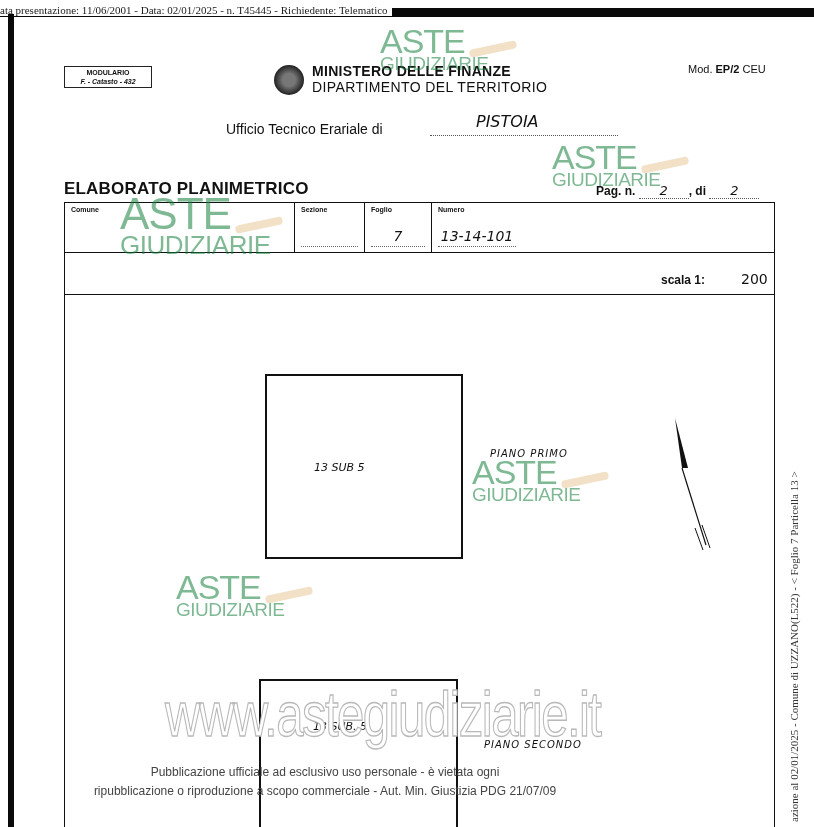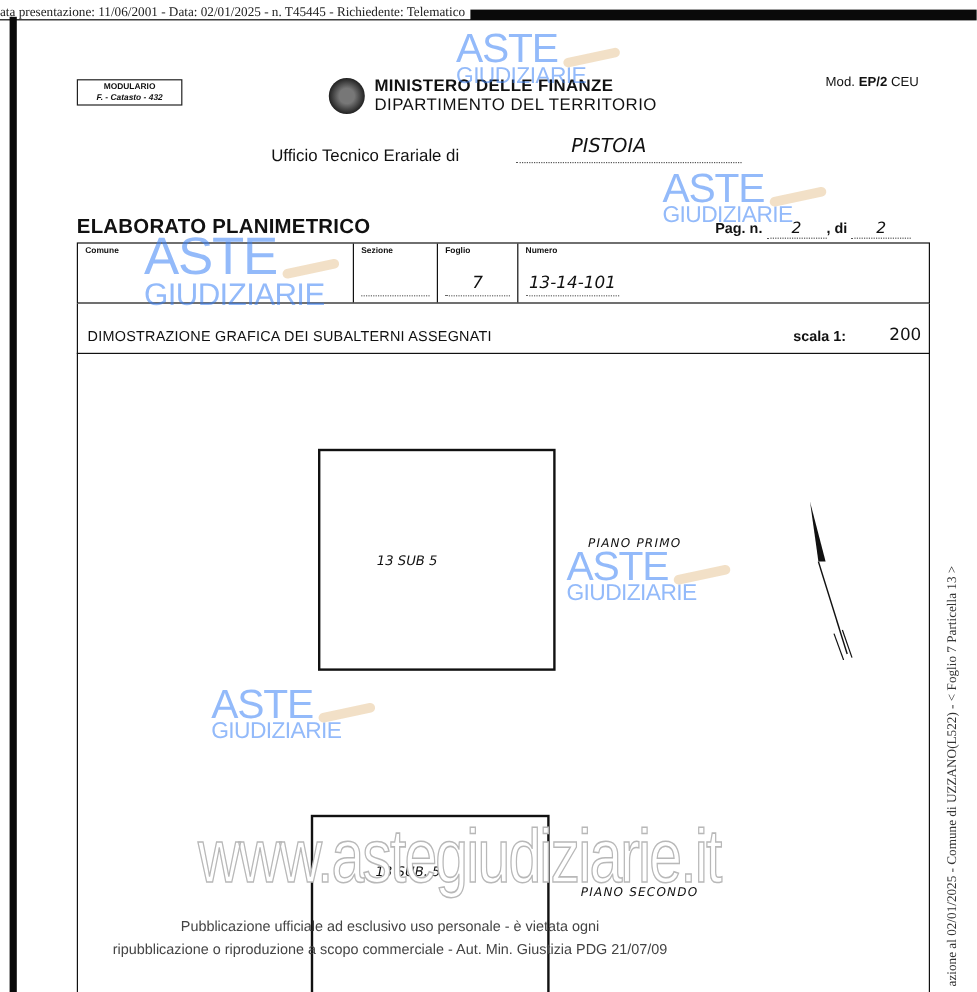--- a/index.html
+++ b/index.html
@@ -35,21 +35,21 @@
   .scala { position:absolute; left:596px; top:20px; font-size:12px; font-weight:bold; }
   .scala-val { position:absolute; left:676px; top:18px; font-size:14px; font-family:"DejaVu Sans", sans-serif; }
   .drawing { position:absolute; left:64px; top:295px; width:711px; height:540px; border-left:1.5px solid #111; border-right:1.5px solid #111; box-sizing:border-box; }
 
   .room { position:absolute; border:2px solid #111; box-sizing:border-box; }
   .room1 { left:265px; top:374px; width:198px; height:185px; }
   .room2 { left:259px; top:679px; width:199px; height:160px; }
   .room-label { position:absolute; font-family:"DejaVu Sans", sans-serif; font-style:italic; font-size:11px; white-space:nowrap; }
   .floor-label { position:absolute; font-family:"DejaVu Sans", sans-serif; font-style:italic; font-size:10px; letter-spacing:1px; white-space:nowrap; }
 
-  .wm { position:absolute; color:#3b82f6; opacity:0.55; font-family:"Liberation Sans", sans-serif; line-height:1; }
+  .wm { position:absolute; color:#15803d; opacity:0.55; font-family:"Liberation Sans", sans-serif; line-height:1; }
   .wm .a { font-size:34px; letter-spacing:-1px; }
   .wm .g { font-size:19px; letter-spacing:-0.5px; display:block; margin-top:-4px; }
   .wm .hammer { display:inline-block; width:48px; height:8px; background:#e8c89a; border-radius:4px; transform:rotate(-12deg); margin-left:4px; vertical-align:middle; }
   .big-wm { position:absolute; left:165px; top:678px; font-size:63px; color:#ffffff; -webkit-text-stroke:1.3px #b8b8b8; letter-spacing:-2px; white-space:nowrap; font-family:"Liberation Sans Narrow","Liberation Sans", sans-serif; transform:scaleX(0.78); transform-origin:0 0; }
   .pub { position:absolute; left:0; width:650px; text-align:center; font-size:12px; color:#444; }
 </style>
 </head>
 <body>
 
 <div class="topbar"></div>
@@ -112,21 +112,20 @@
     <span class="hdr-val">13-14-101</span>
   </div>
 </div>
 
 <div class="wm" style="left:120px;top:192px;">
   <span class="a" style="font-size:44px">ASTE</span><span class="hammer"></span>
   <span class="g" style="font-size:26px">GIUDIZIARIE</span>
 </div>
 
 <div class="demo-bar">
-  <span class="demo-title">DIMOSTRAZIONE GRAFICA DEI SUBALTERNI ASSEGNATI</span>
   <span class="scala">scala 1:</span>
   <span class="scala-val">200</span>
 </div>
 
 <div class="drawing"></div>
 
 <div class="room room1"></div>
 <div class="room-label" style="left:314px;top:461px;">13 SUB 5</div>
 <div class="floor-label" style="left:490px;top:448px;">PIANO PRIMO</div>
 

